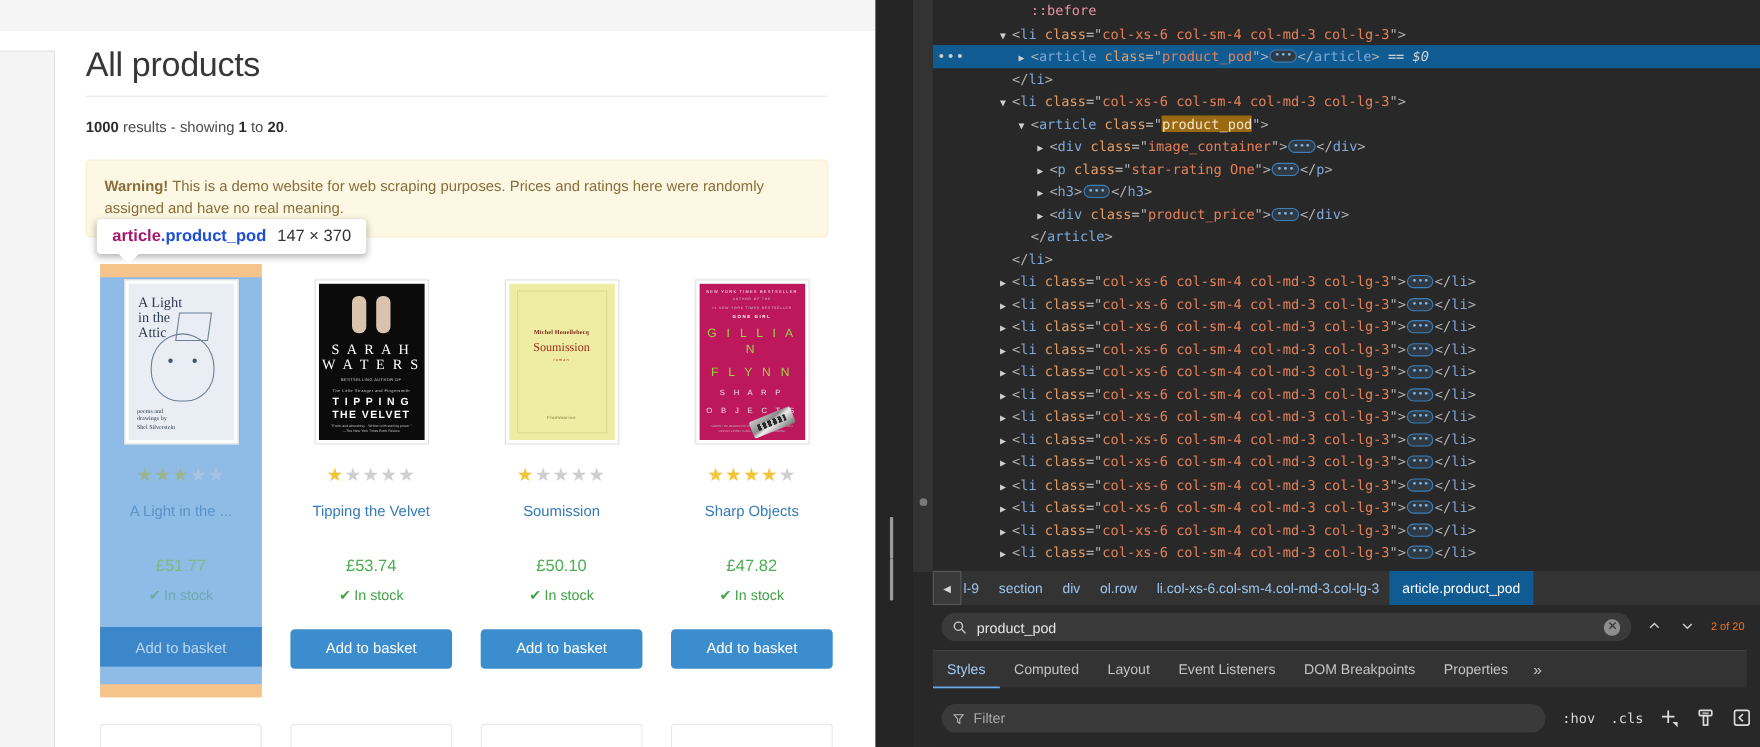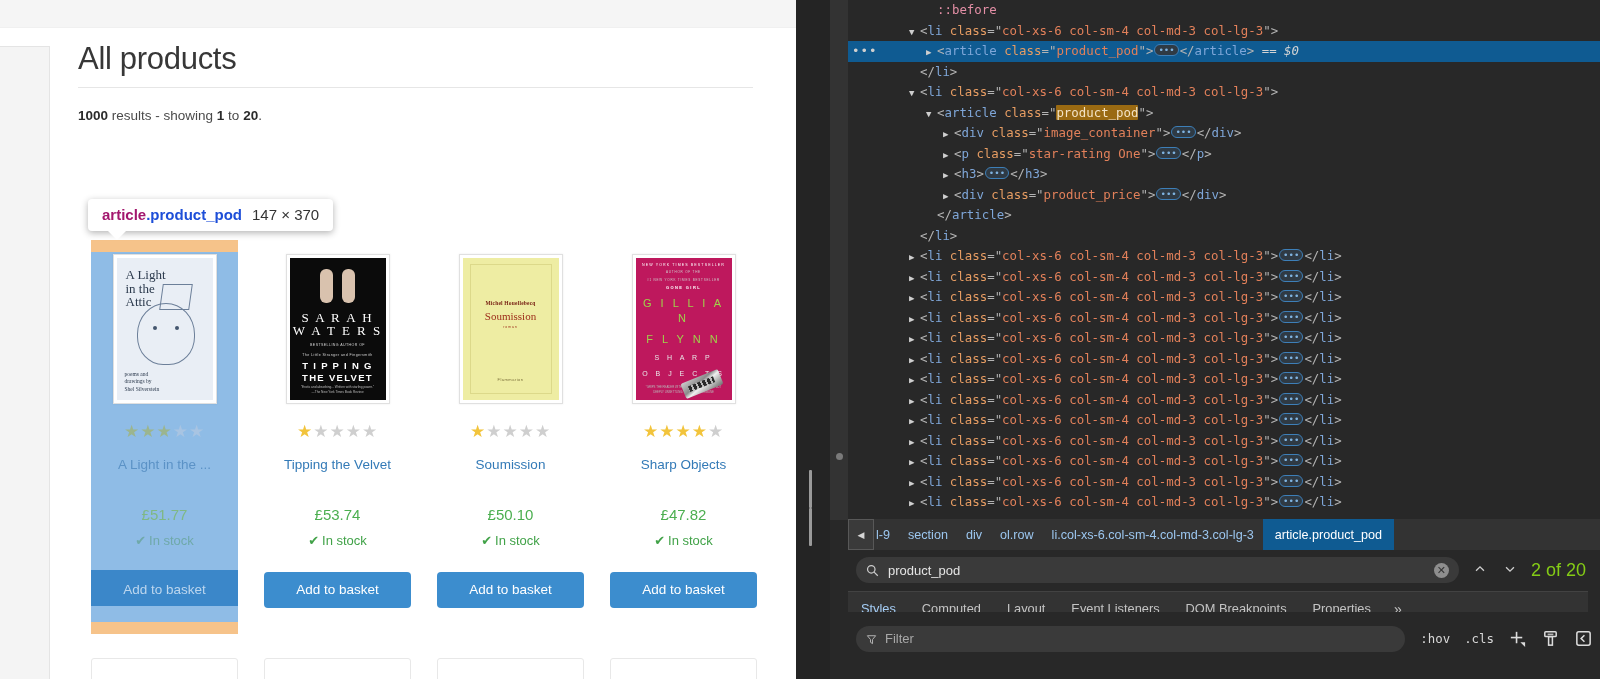--- a/index.html
+++ b/index.html
@@ -343,41 +343,41 @@
   .search-clear {
     width: 15px; height: 15px; border-radius: 50%;
     background: #8e8e8e; color: #333;
     font-size: 11px; line-height: 15px; text-align: center;
     flex: 0 0 15px;
   }
   .search-nav {
     color: #cfcfcf; font-size: 14px; padding: 0 8px; line-height: 1;
   }
   .search-count {
-    color: #84cc16; font-size: 18px; padding: 0 14px 0 6px; white-space: nowrap;
+    color: #f97316; font-size: 10px; padding: 0 14px 0 6px; white-space: nowrap;
   }
 
   
   .dt-tabs {
     position: absolute; left: 18px; top: 591px; right: 12px; height: 34px;
     background: #333333;
     border-top: 1px solid #424242;
     display: flex; align-items: center;
     font-family: "Liberation Sans", sans-serif;
     font-size: 12.8px;
   }
   .dt-tab {
     color: #c4c4c4; padding: 0 13px; height: 34px; line-height: 34px;
     white-space: nowrap;
   }
   .dt-tab.active { color: #a5cdf5; box-shadow: inset 0 -2px 0 #6aa7e8; }
   .dt-tab-more { color: #c4c4c4; padding: 0 10px; font-size: 14px; }
 
   .dt-filterbar {
-    position: absolute; left: 18px; top: 612px; right: 0; height: 53px;
+    position: absolute; left: 18px; top: 626px; right: 0; height: 53px;
     background: #282828;
     display: flex; align-items: center;
     font-family: "Liberation Sans", sans-serif;
   }
   .filter-field {
     flex: 1 1 auto; margin: 0 8px 0 8px; height: 26px;
     background: #3a3a3a; border-radius: 13px;
     display: flex; align-items: center; padding: 0 10px;
     color: #a8a8a8; font-size: 13px;
   }
@@ -396,20 +396,21 @@
   <div class="page">
     <div class="page-topbar"></div>
     <div class="page-sidebar"></div>
 
     <div class="page-main">
       <h1 class="page-title">All products</h1>
       <div class="title-rule"></div>
 
       <div class="results-line"><strong>1000</strong><span> results - showing </span><strong>1</strong><span> to </span><strong>20</strong><span>.</span></div>
 
+      <div class="alert-warning"><strong>Warning!</strong><span> This is a demo website for web scraping purposes. Prices and ratings here were randomly assigned and have no real meaning.</span></div>
     </div>
 
     <div class="product-grid">
 
       <div class="grid-cell">
         <div class="product-pod pod-highlight">
           <div class="hl-margin"></div>
           <div class="hl-content"></div>
           <div class="hl-btn"></div>
           <div class="pod-inner">

